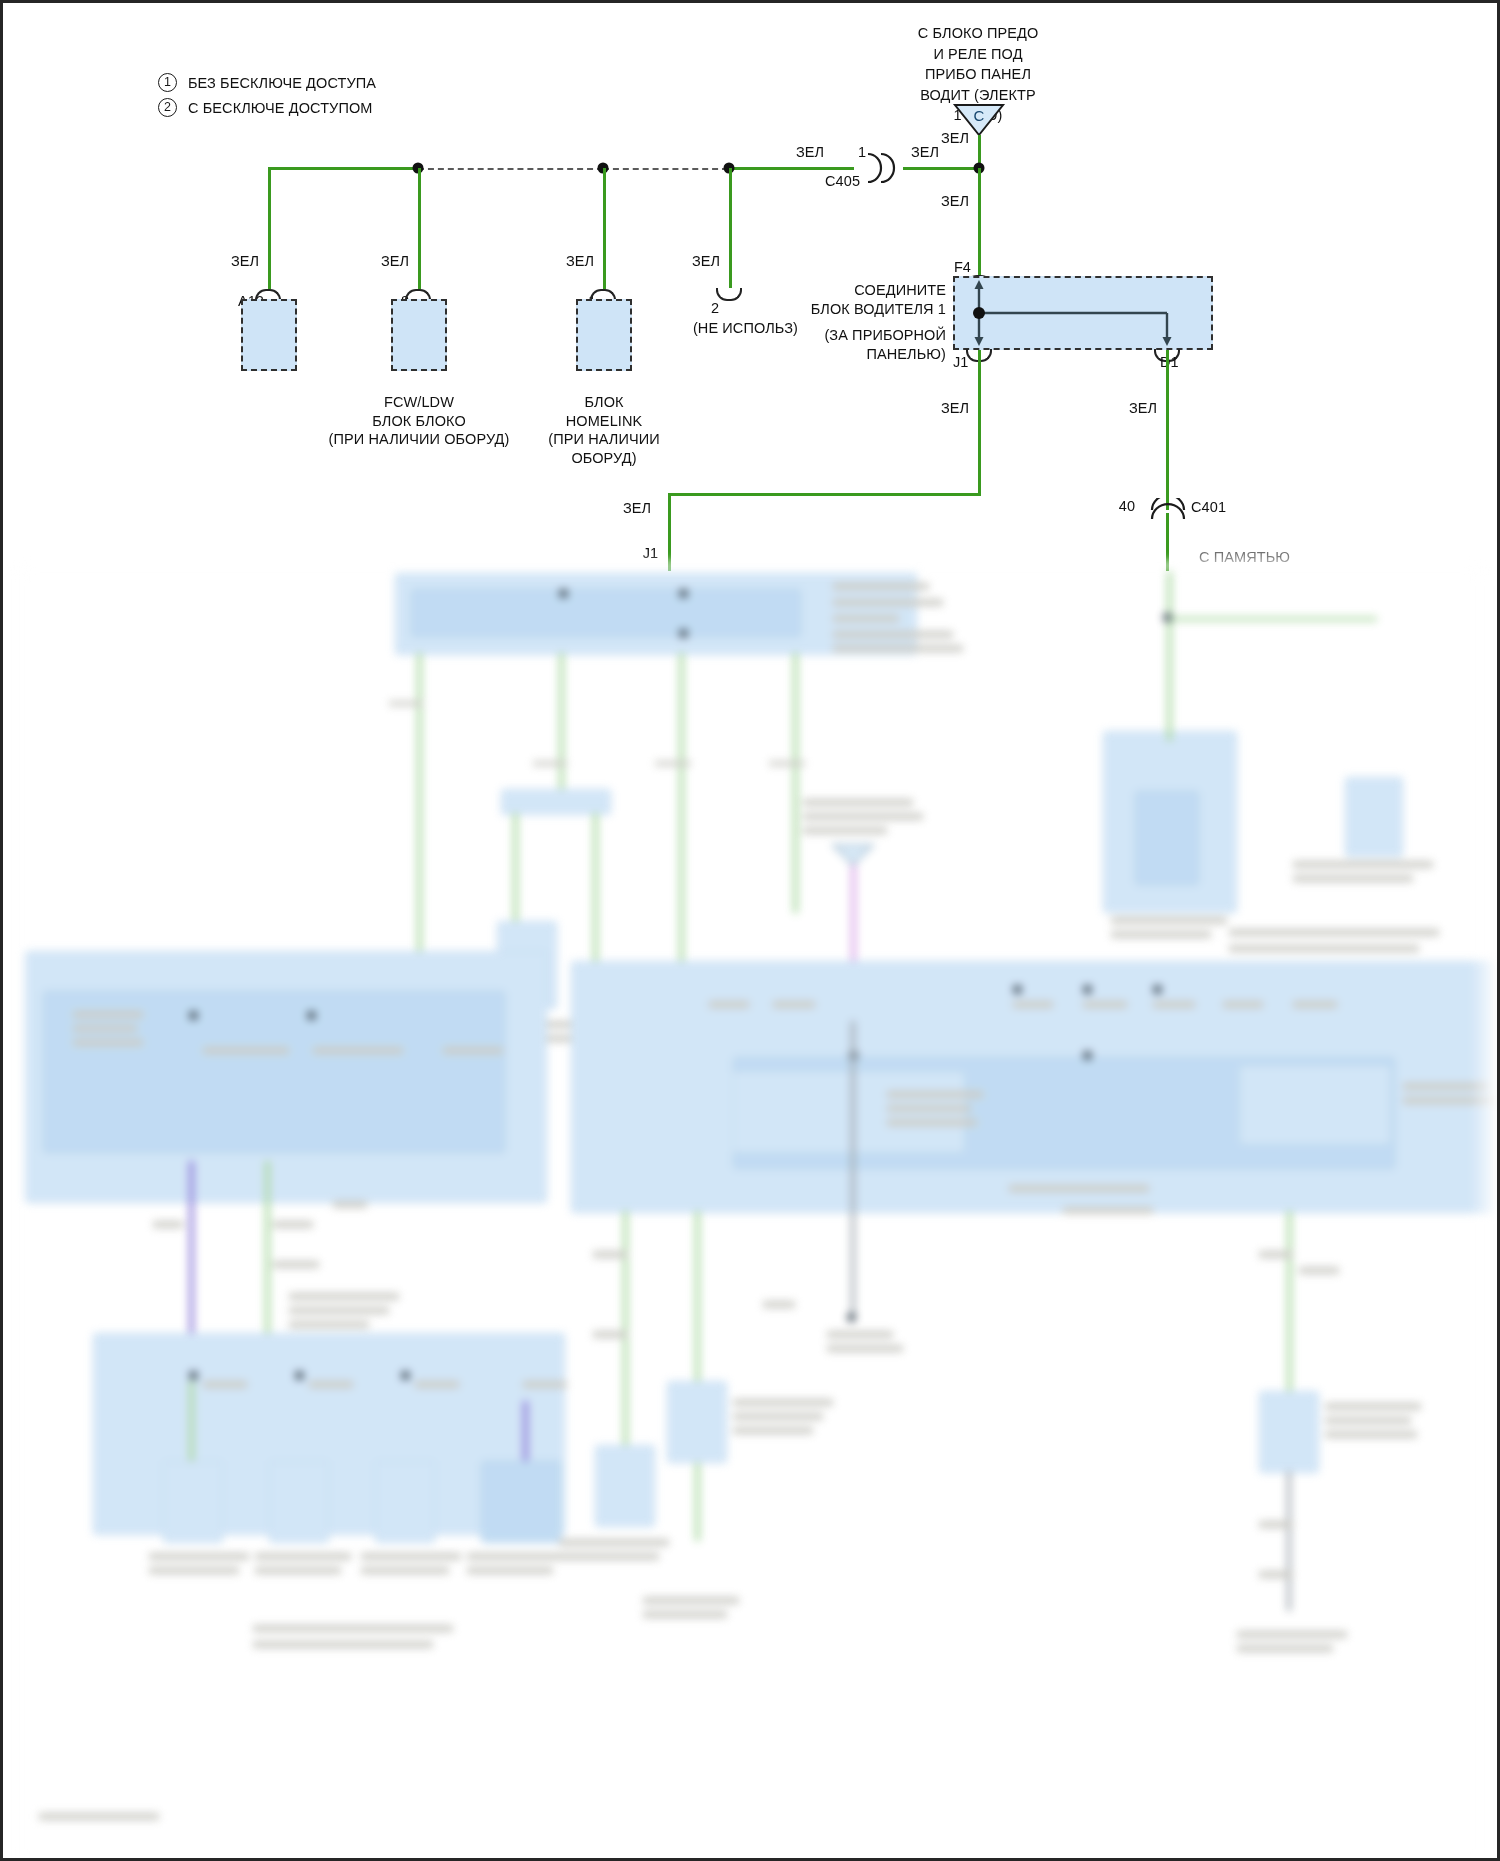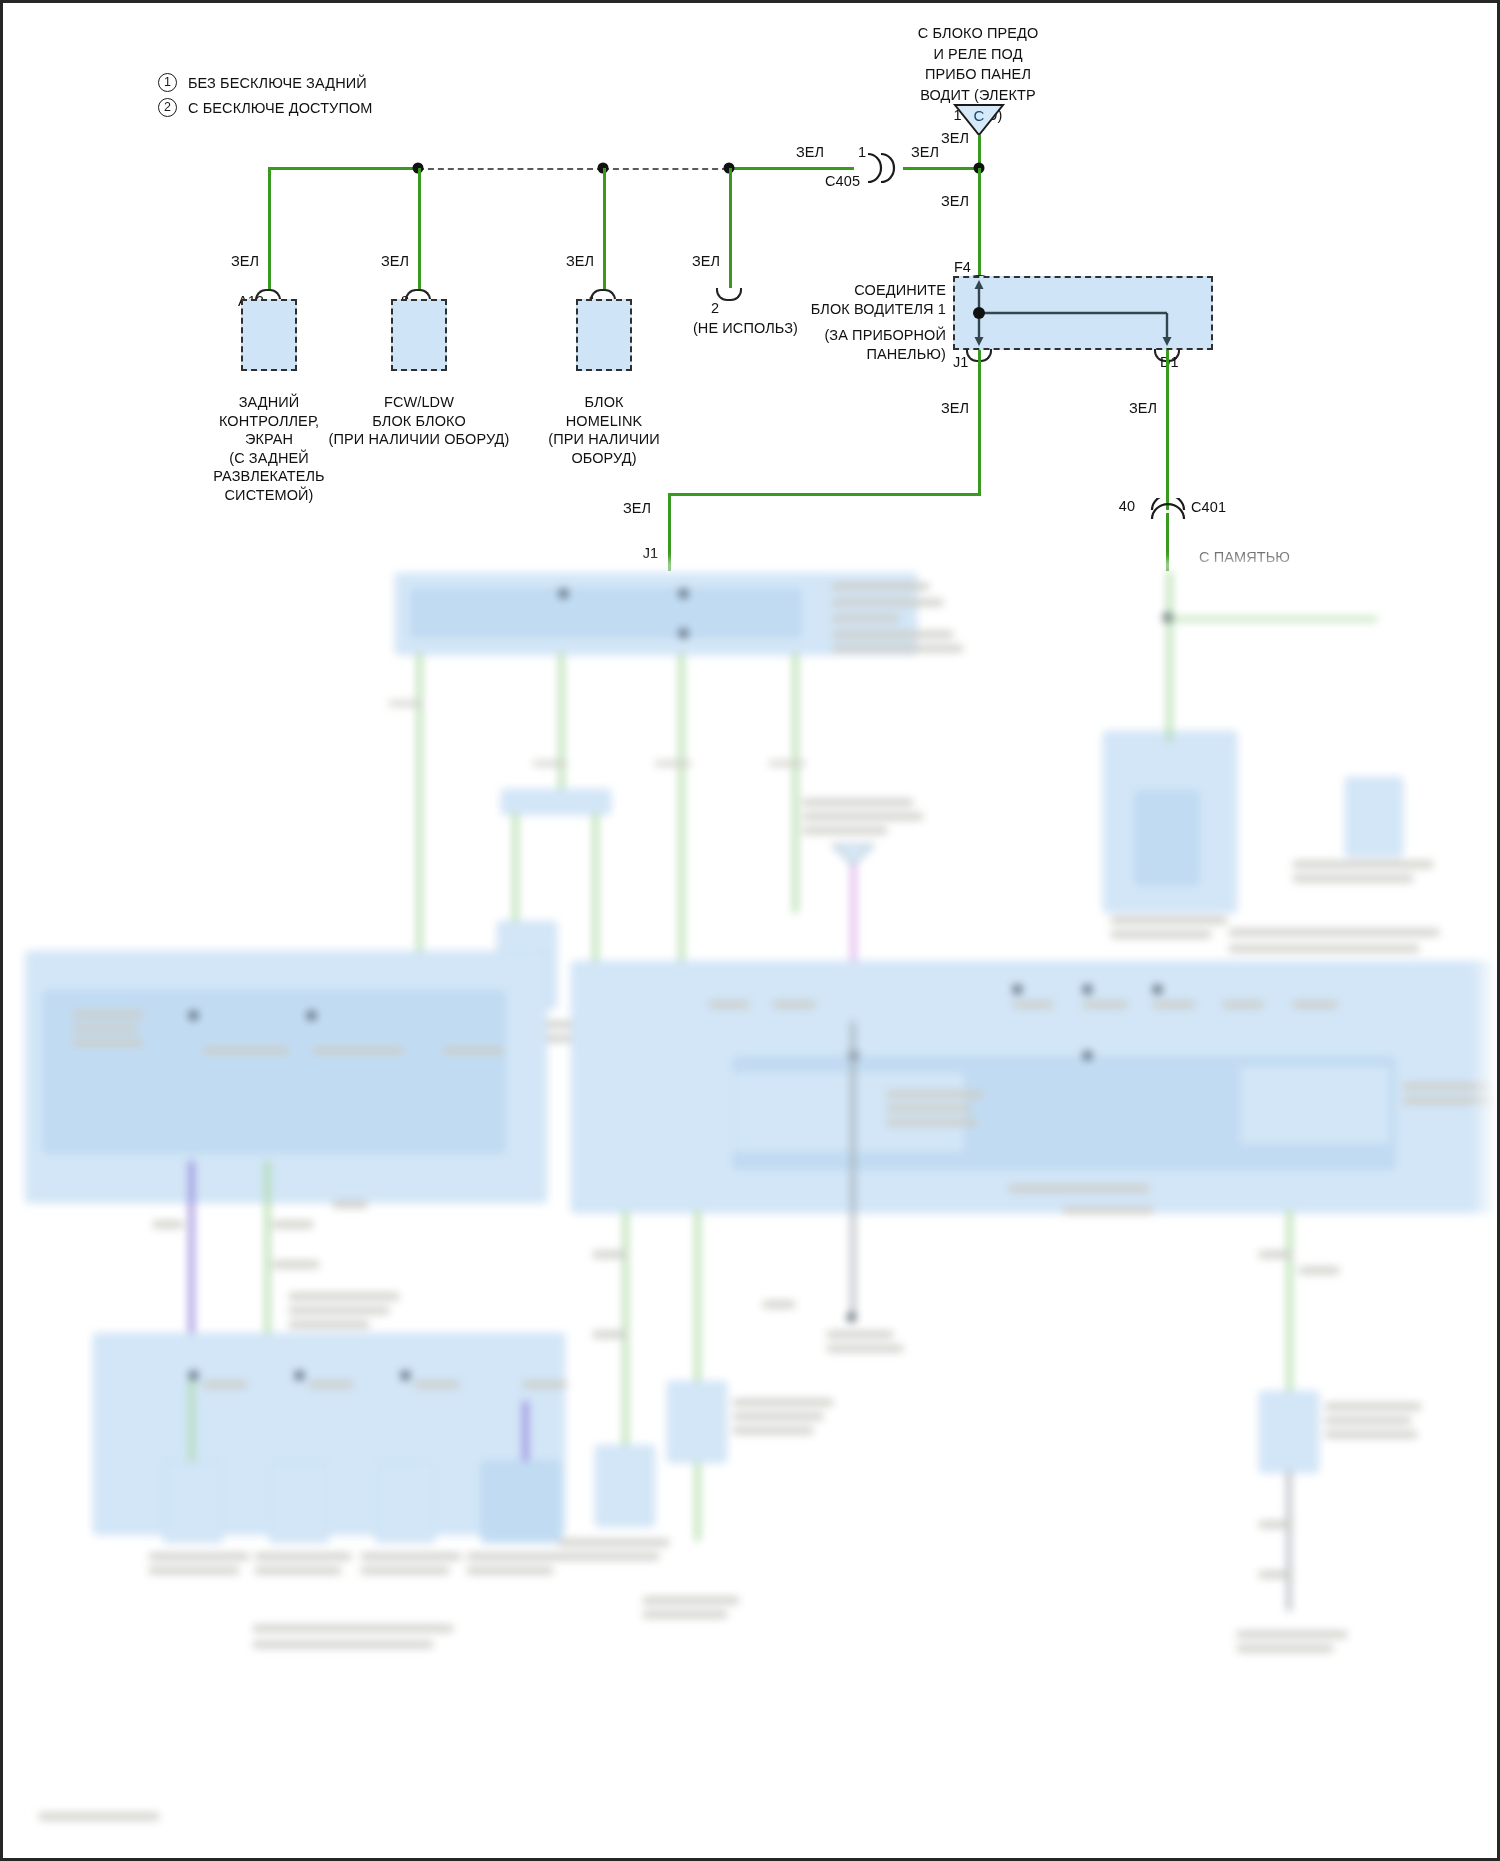--- a/index.html
+++ b/index.html
@@ -129,21 +129,21 @@
       linear-gradient(to bottom, rgba(255,255,255,.95) 0px, rgba(255,255,255,0) 14px);
     pointer-events:none;
   }
 </style>
 </head>
 <body>
 
 <div id="page">
 
   <div class="numcirc" style="left:155px;top:70px;">1</div>
-  <div class="txt" style="left:185px;top:71px;">БЕЗ БЕСКЛЮЧЕ ЗАДНИЙ</div>
+  <div class="txt" style="left:185px;top:71px;">БЕЗ БЕСКЛЮЧЕ ДОСТУПА</div>
 
   <div class="numcirc" style="left:155px;top:95px;">2</div>
   <div class="txt" style="left:185px;top:96px;">С БЕСКЛЮЧЕ ДОСТУПОМ</div>
 
   <div class="txt c" style="left:975px;top:20px;text-align:center;line-height:20.5px;">С БЛОКО ПРЕДО
 И РЕЛЕ ПОД
 ПРИБО ПАНЕЛ
 ВОДИТ (ЭЛЕКТР
 1 ИЗ 9)</div>
 
@@ -176,26 +176,20 @@
 
   <div class="dot" style="left:415px;top:165px;"></div>
   <div class="dot" style="left:600px;top:165px;"></div>
   <div class="dot" style="left:726px;top:165px;"></div>
   <div class="dot" style="left:976px;top:165px;"></div>
 
   <div class="wirelbl" style="left:228px;top:250px;">ЗЕЛ</div>
   <div class="pinlbl" style="left:235px;top:290px;">A12</div>
   <div class="cap" style="left:265px;top:286px;"></div>
   <div class="conn-box" style="left:238px;top:296px;width:56px;height:72px;"></div>
-  <div class="txt c" style="left:266px;top:390px;text-align:center;line-height:18.5px;">ЗАДНИЙ
-КОНТРОЛЛЕР,
-ЭКРАН
-(С ЗАДНЕЙ
-РАЗВЛЕКАТЕЛЬ
-СИСТЕМОЙ)</div>
 
   <div class="wire-v" style="left:415px;top:165px;height:121px;"></div>
   <div class="wirelbl" style="left:378px;top:250px;">ЗЕЛ</div>
   <div class="pinlbl" style="left:398px;top:290px;">8</div>
   <div class="cap" style="left:415px;top:286px;"></div>
   <div class="conn-box" style="left:388px;top:296px;width:56px;height:72px;"></div>
   <div class="txt c" style="left:416px;top:390px;text-align:center;line-height:18.5px;">FCW/LDW
 БЛОК БЛОКО
 (ПРИ НАЛИЧИИ ОБОРУД)</div>
 

